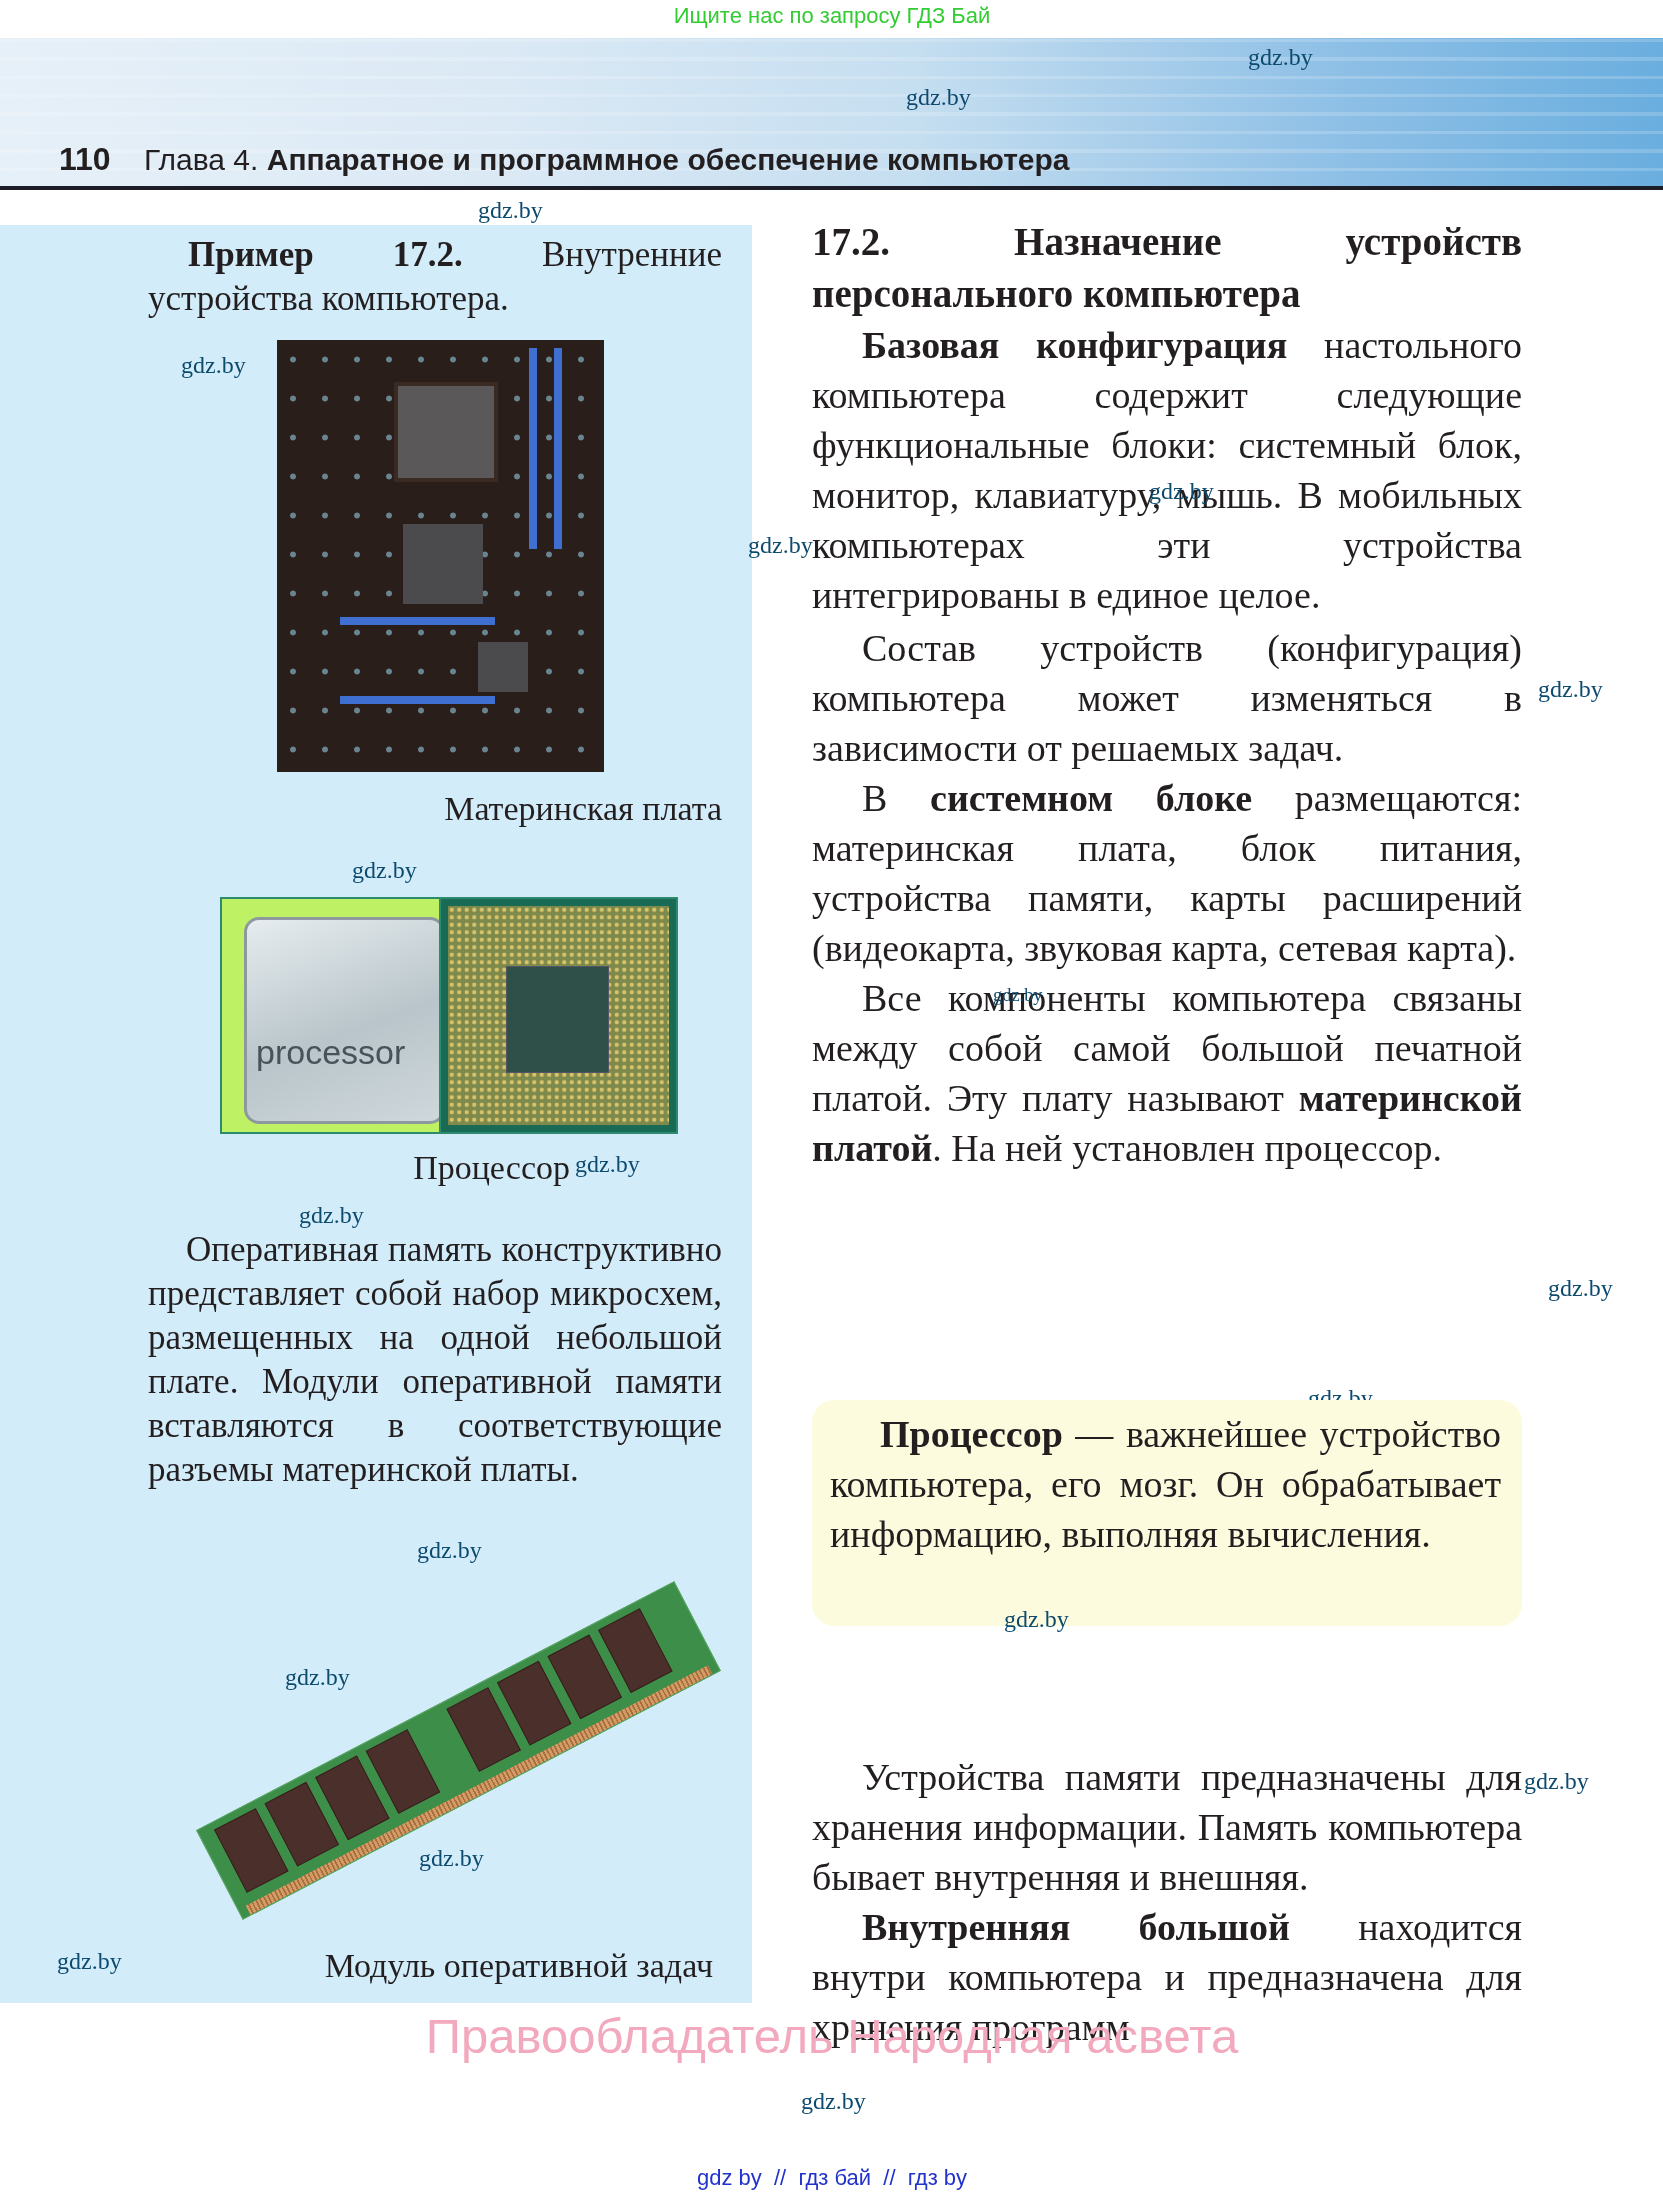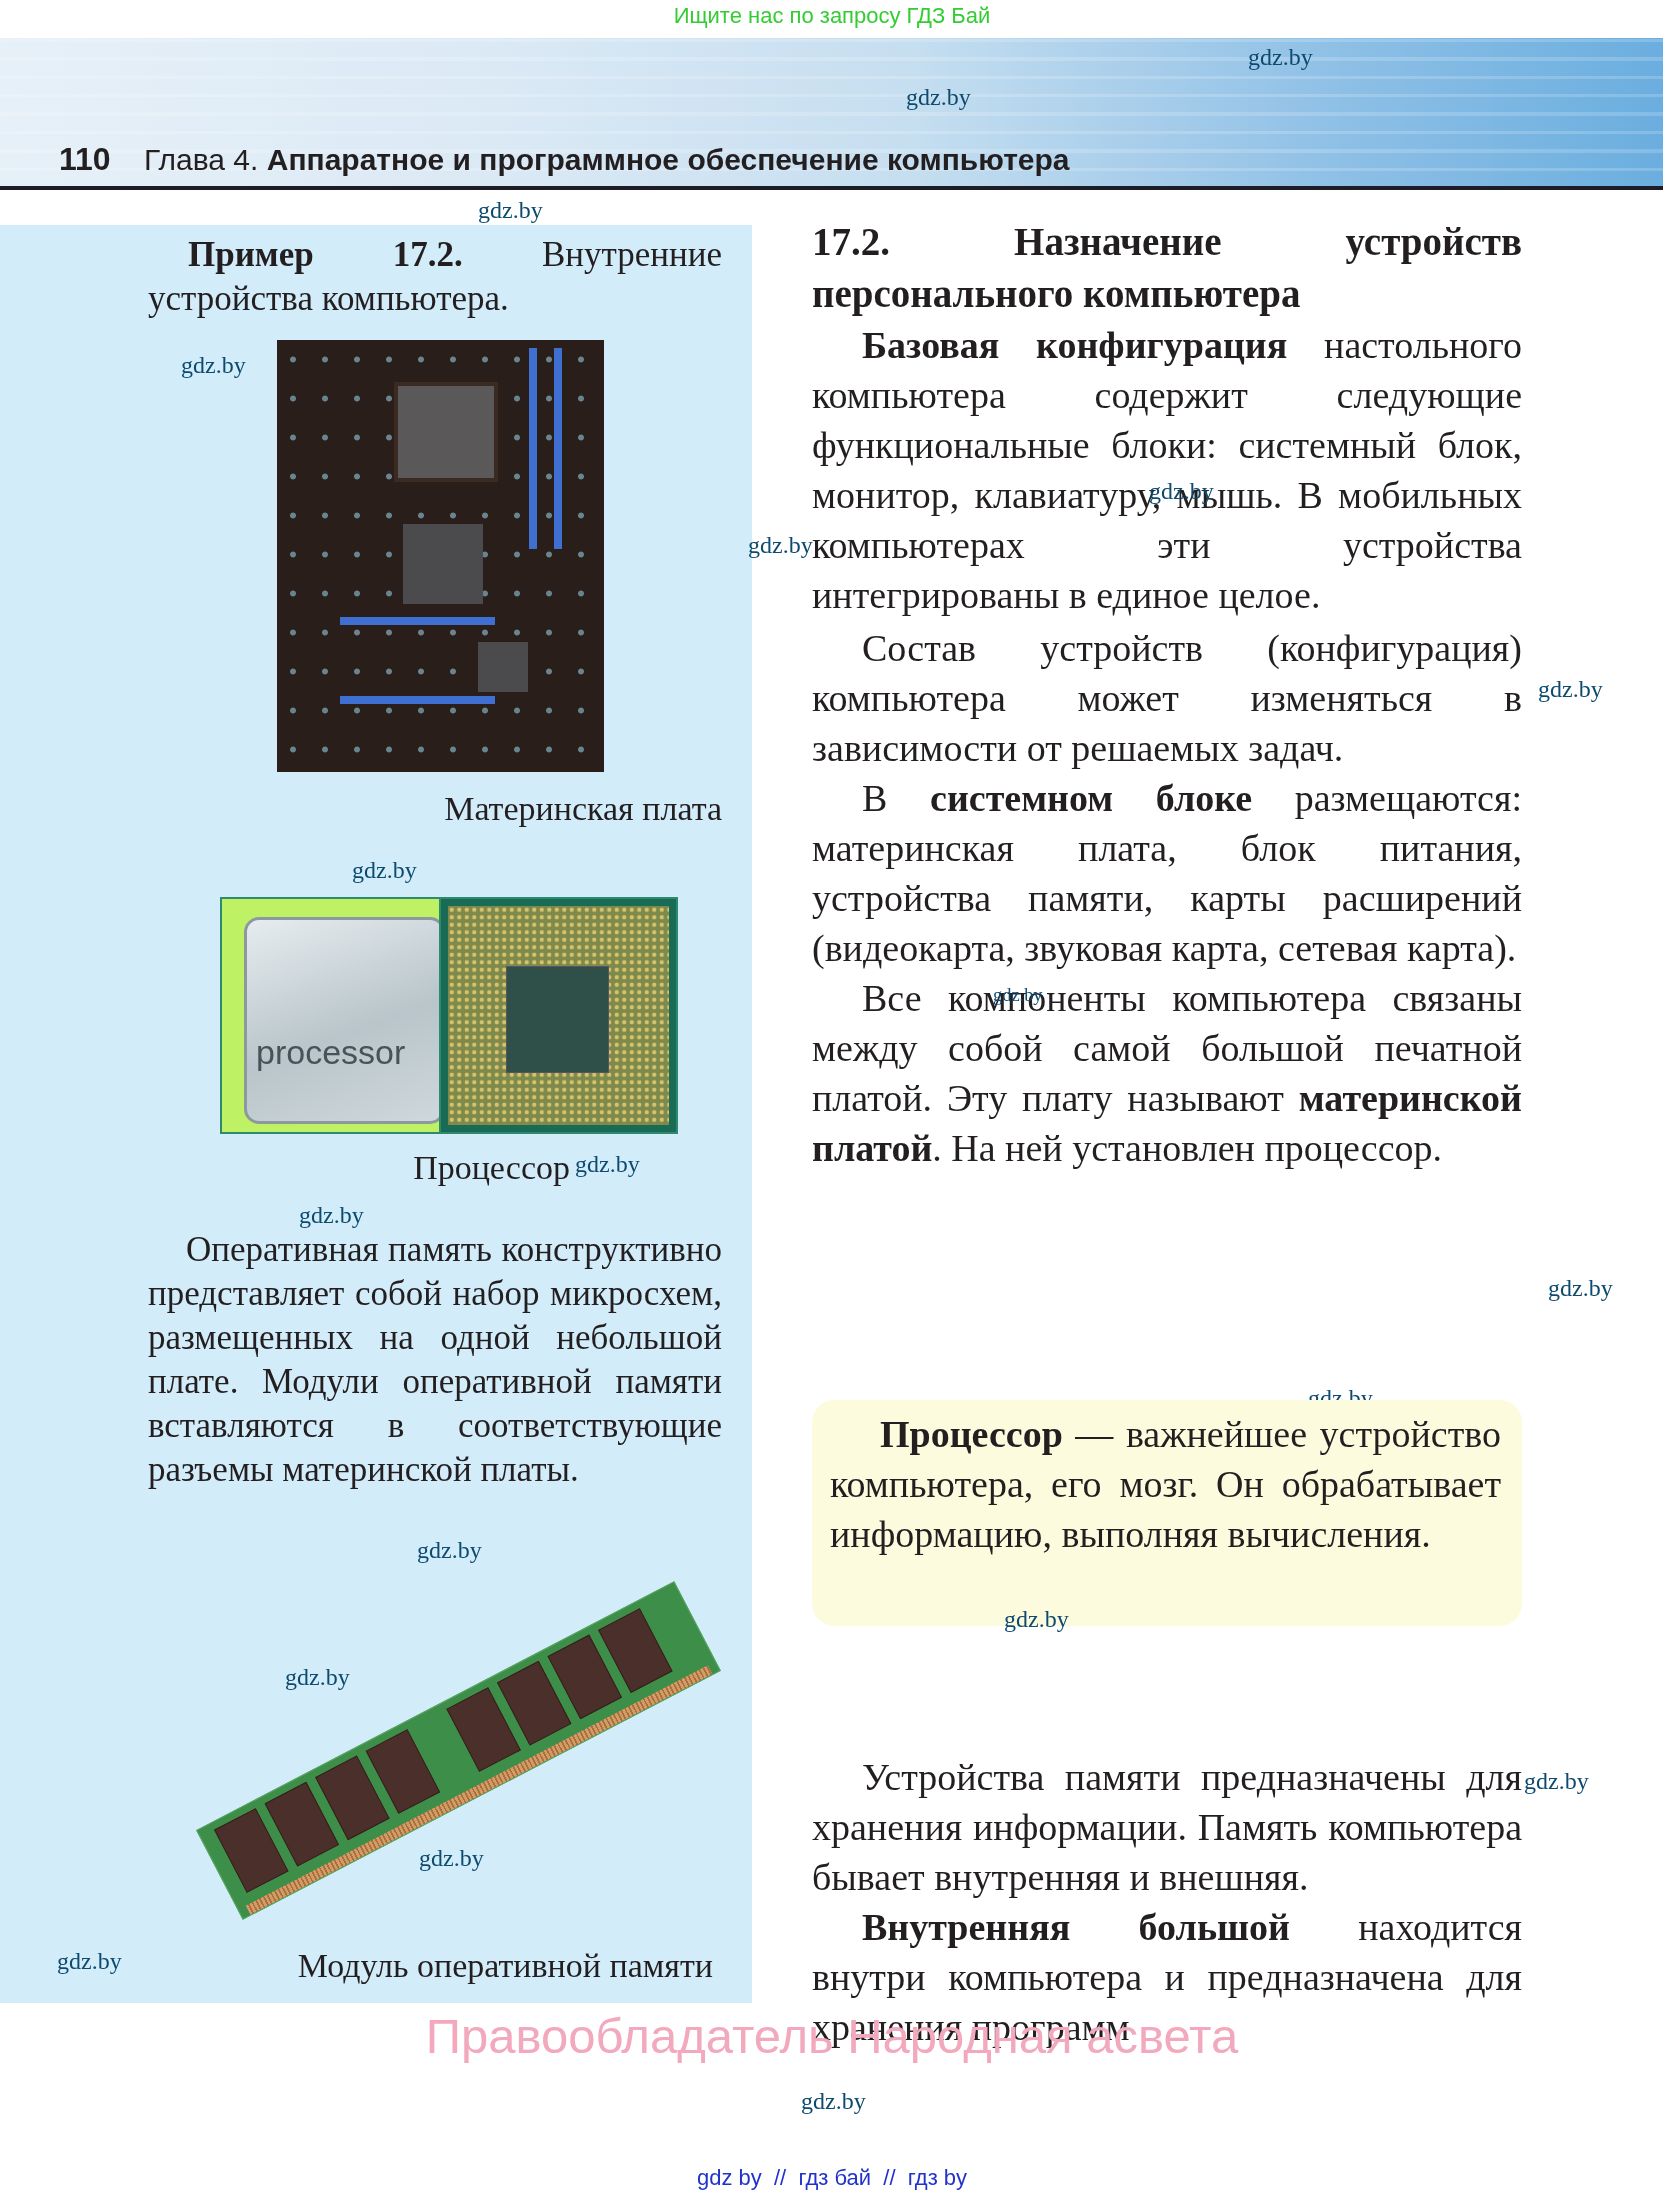--- a/index.html
+++ b/index.html
@@ -114,21 +114,21 @@
   <div class="chipr" style="left:186px;"></div>
   <div class="chipr" style="left:277px;"></div>
   <div class="chipr" style="left:334px;"></div>
   <div class="chipr" style="left:391px;"></div>
   <div class="chipr" style="left:448px;"></div>
   <div class="contacts"></div>
 </div>
 <span class="wm" style="left:285px;top:1664px;">gdz.by</span>
 <span class="wm" style="left:419px;top:1845px;">gdz.by</span>
 <span class="wm" style="left:57px;top:1948px;">gdz.by</span>
-<div class="caption" style="left:168px;top:1947px;width:545px;">Модуль оперативной памяти</div>
+<div class="caption" style="left:168px;top:1947px;width:545px;">Модуль оперативной задач</div>
 
 <div class="rcol" style="top:216px;">
   <h2>17.2. Назначение устройств персонального компьютера</h2>
   <p><b>Базовая конфигурация</b><span> настольного компьютера содержит следующие функциональные блоки: системный блок, монитор, клавиатуру, мышь. В мобильных компьютерах эти устройства интегрированы в единое целое.</span></p>
   <p style="margin-top:3.4px;">Состав устройств (конфигурация) компьютера может изменяться в зависимости от решаемых задач.</p>
   <p><span>В </span><b>системном блоке</b><span> размещаются: материнская плата, блок питания, устройства памяти, карты расширений (видеокарта, звуковая карта, сетевая карта).</span></p>
   <p><span>Все компоненты компьютера связаны между собой самой большой печатной платой. Эту плату называют </span><b>материнской платой</b><span>. На ней установлен процессор.</span></p>
 </div>
 <span class="wm" style="left:1149px;top:478px;">gdz.by</span>
 <span class="wm" style="left:748px;top:532px;">gdz.by</span>

